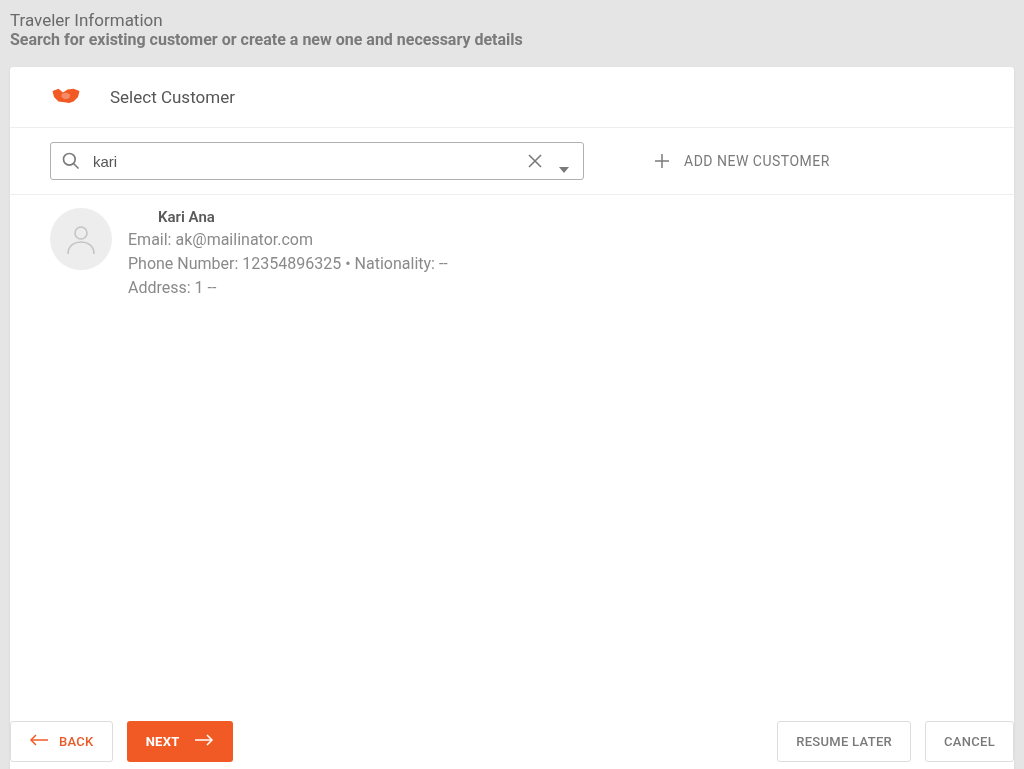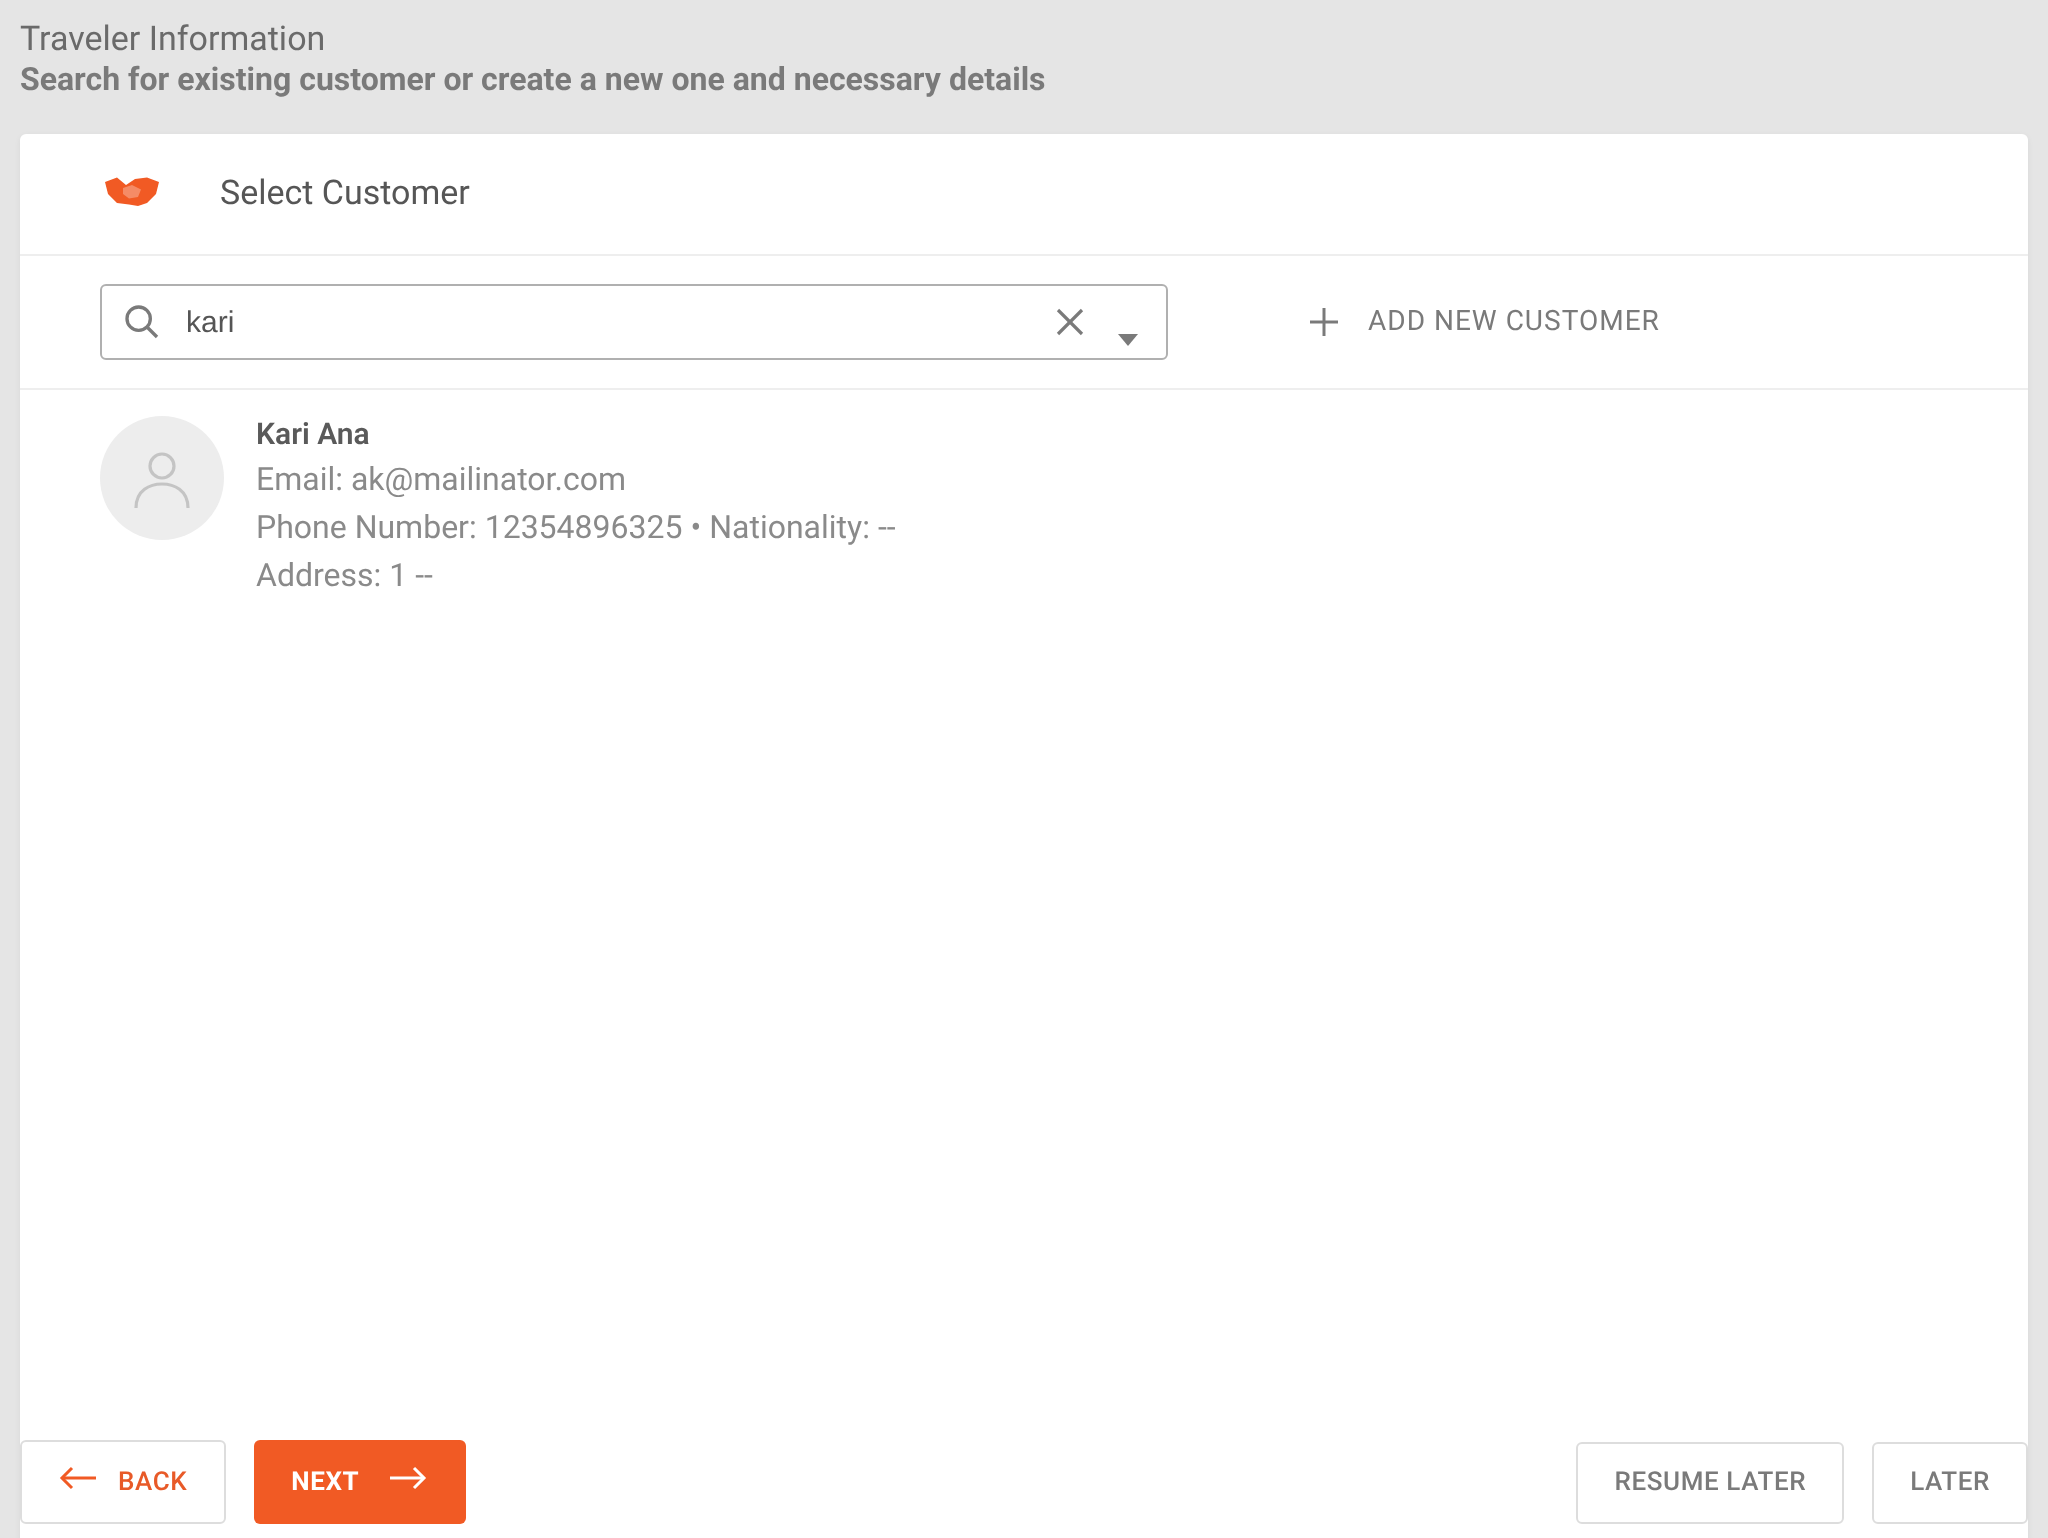--- a/index.html
+++ b/index.html
@@ -136,20 +136,21 @@
     }
     .result-info {
       display: flex;
       flex-direction: column;
     }
     .result-name {
       font-size: 15px;
       font-weight: 600;
       color: #5a5a5a;
       margin-bottom: 2px;
+      margin-left: 30px;
     }
     .result-detail {
       font-size: 16px;
       color: #8a8a8a;
       line-height: 1.5;
     }
     .footer-bar {
       position: absolute;
       bottom: 7px;
       left: 10px;
@@ -282,15 +283,15 @@
       <svg width="20" height="12" viewBox="0 0 20 12" fill="none" stroke="#fff" stroke-width="1.5">
         <line x1="1" y1="6" x2="18" y2="6"></line>
         <polyline points="13,1 18,6 13,11"></polyline>
       </svg>
     </span>
   </div>
   <div class="btn btn-resume">
     <span>RESUME LATER</span>
   </div>
   <div class="btn btn-cancel">
-    <span>LATER</span>
+    <span>CANCEL</span>
   </div>
 </div>
 
 </body></html>

